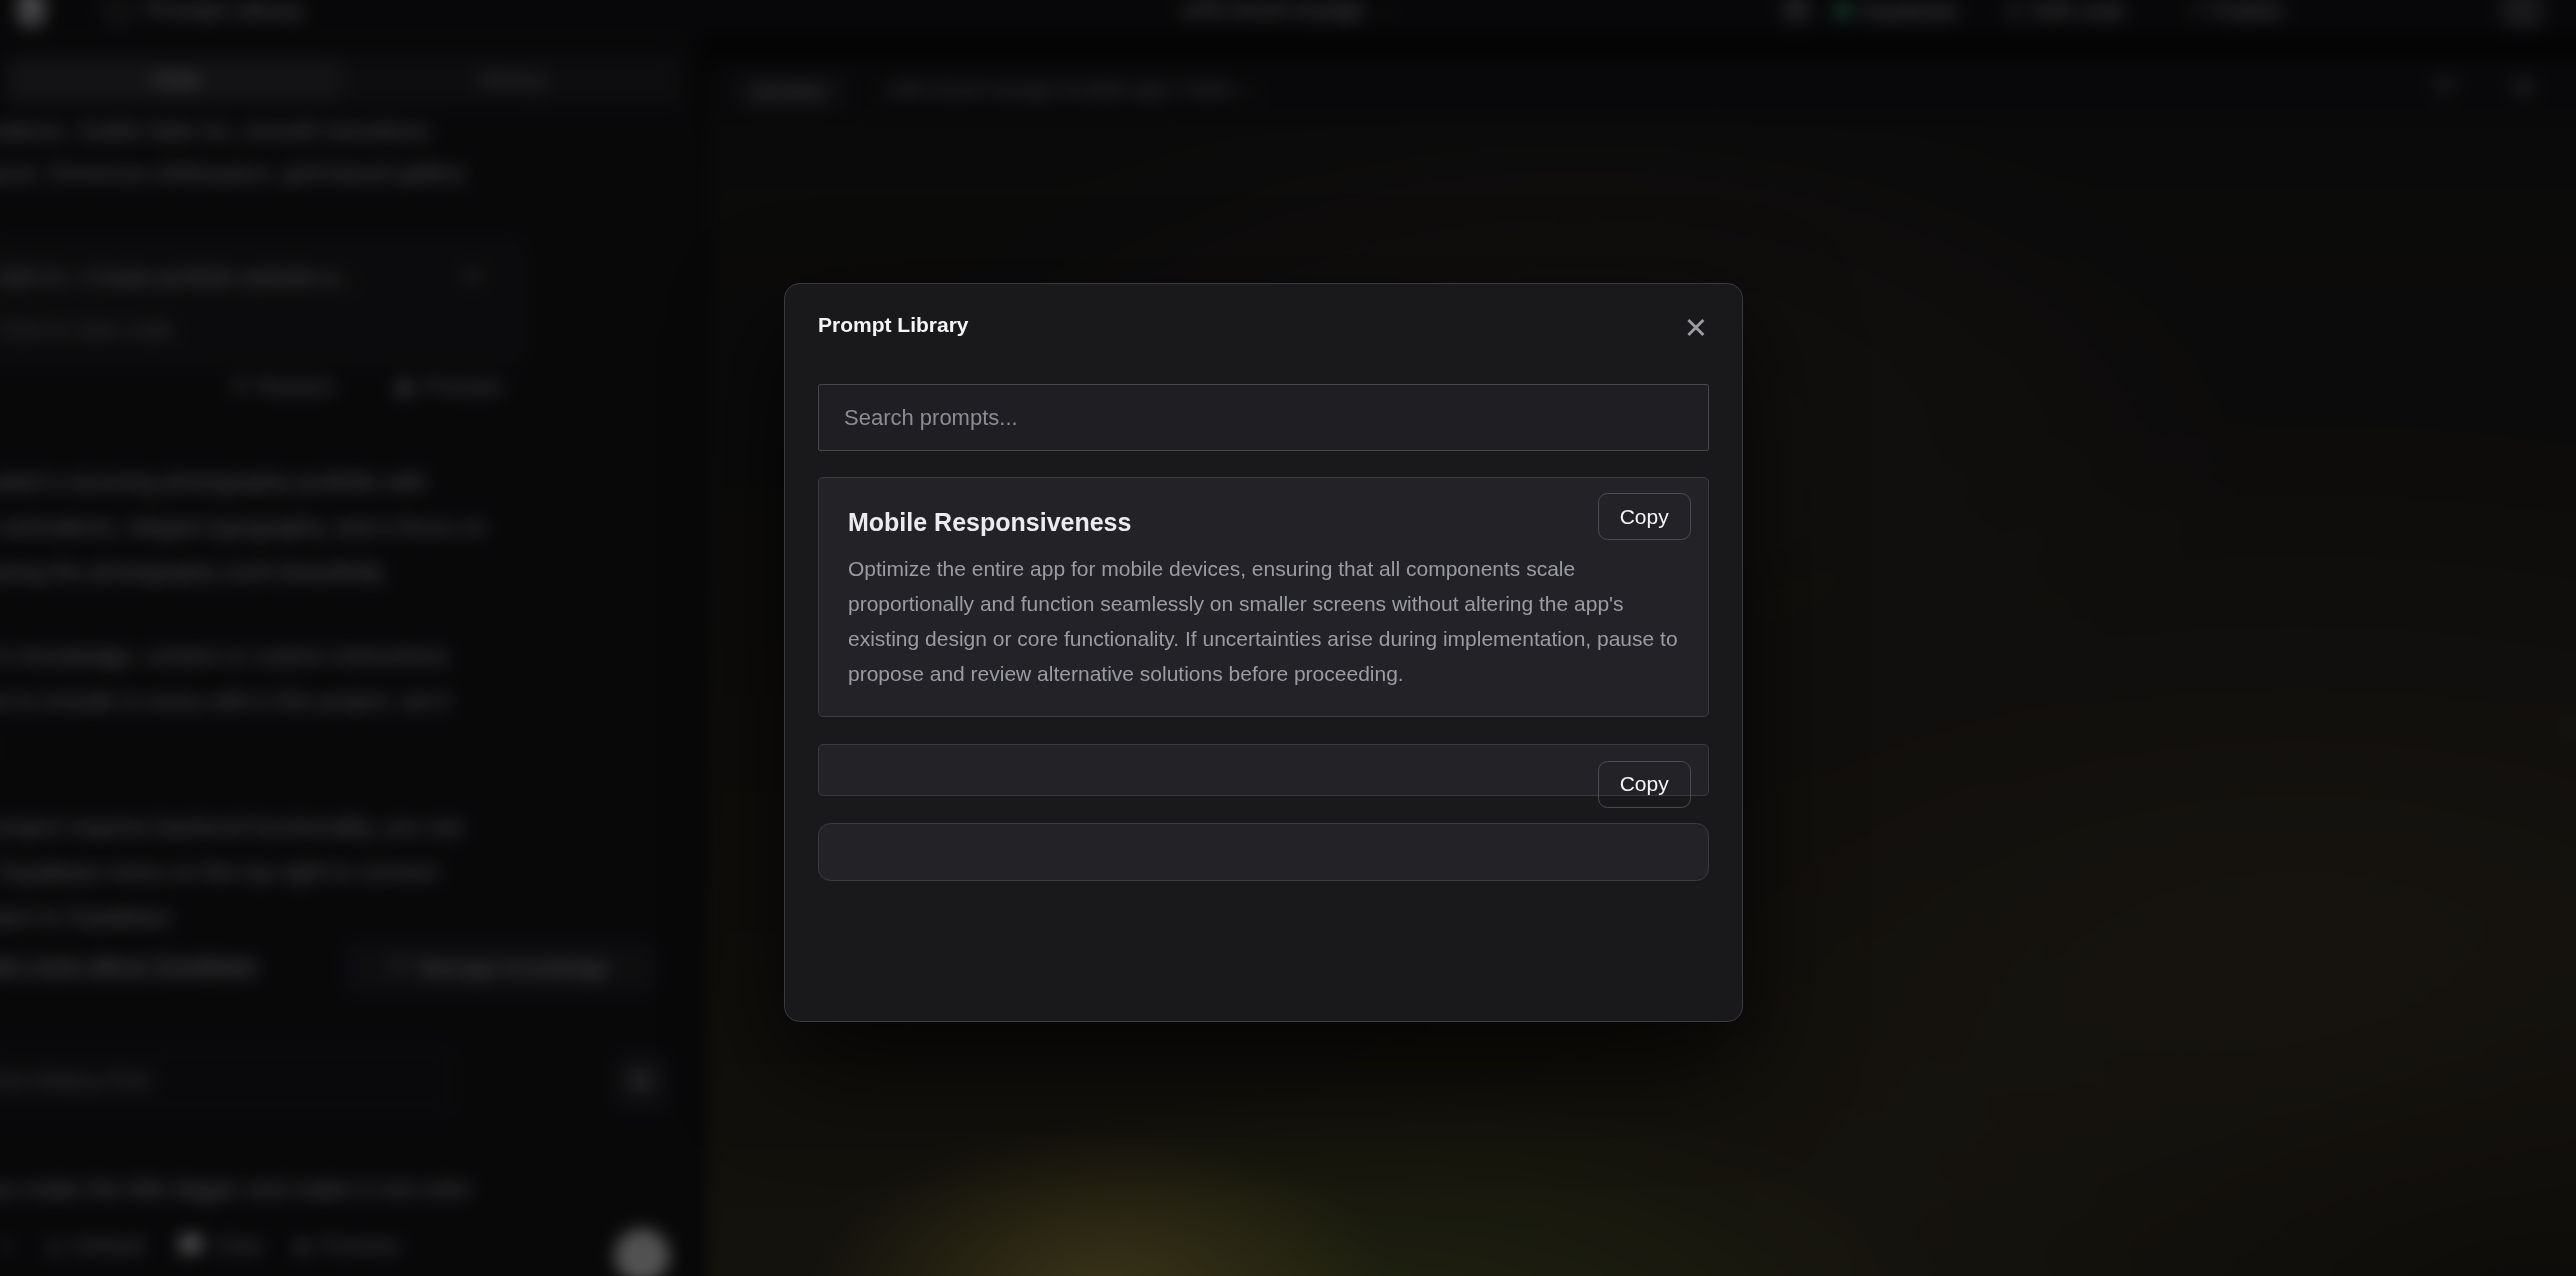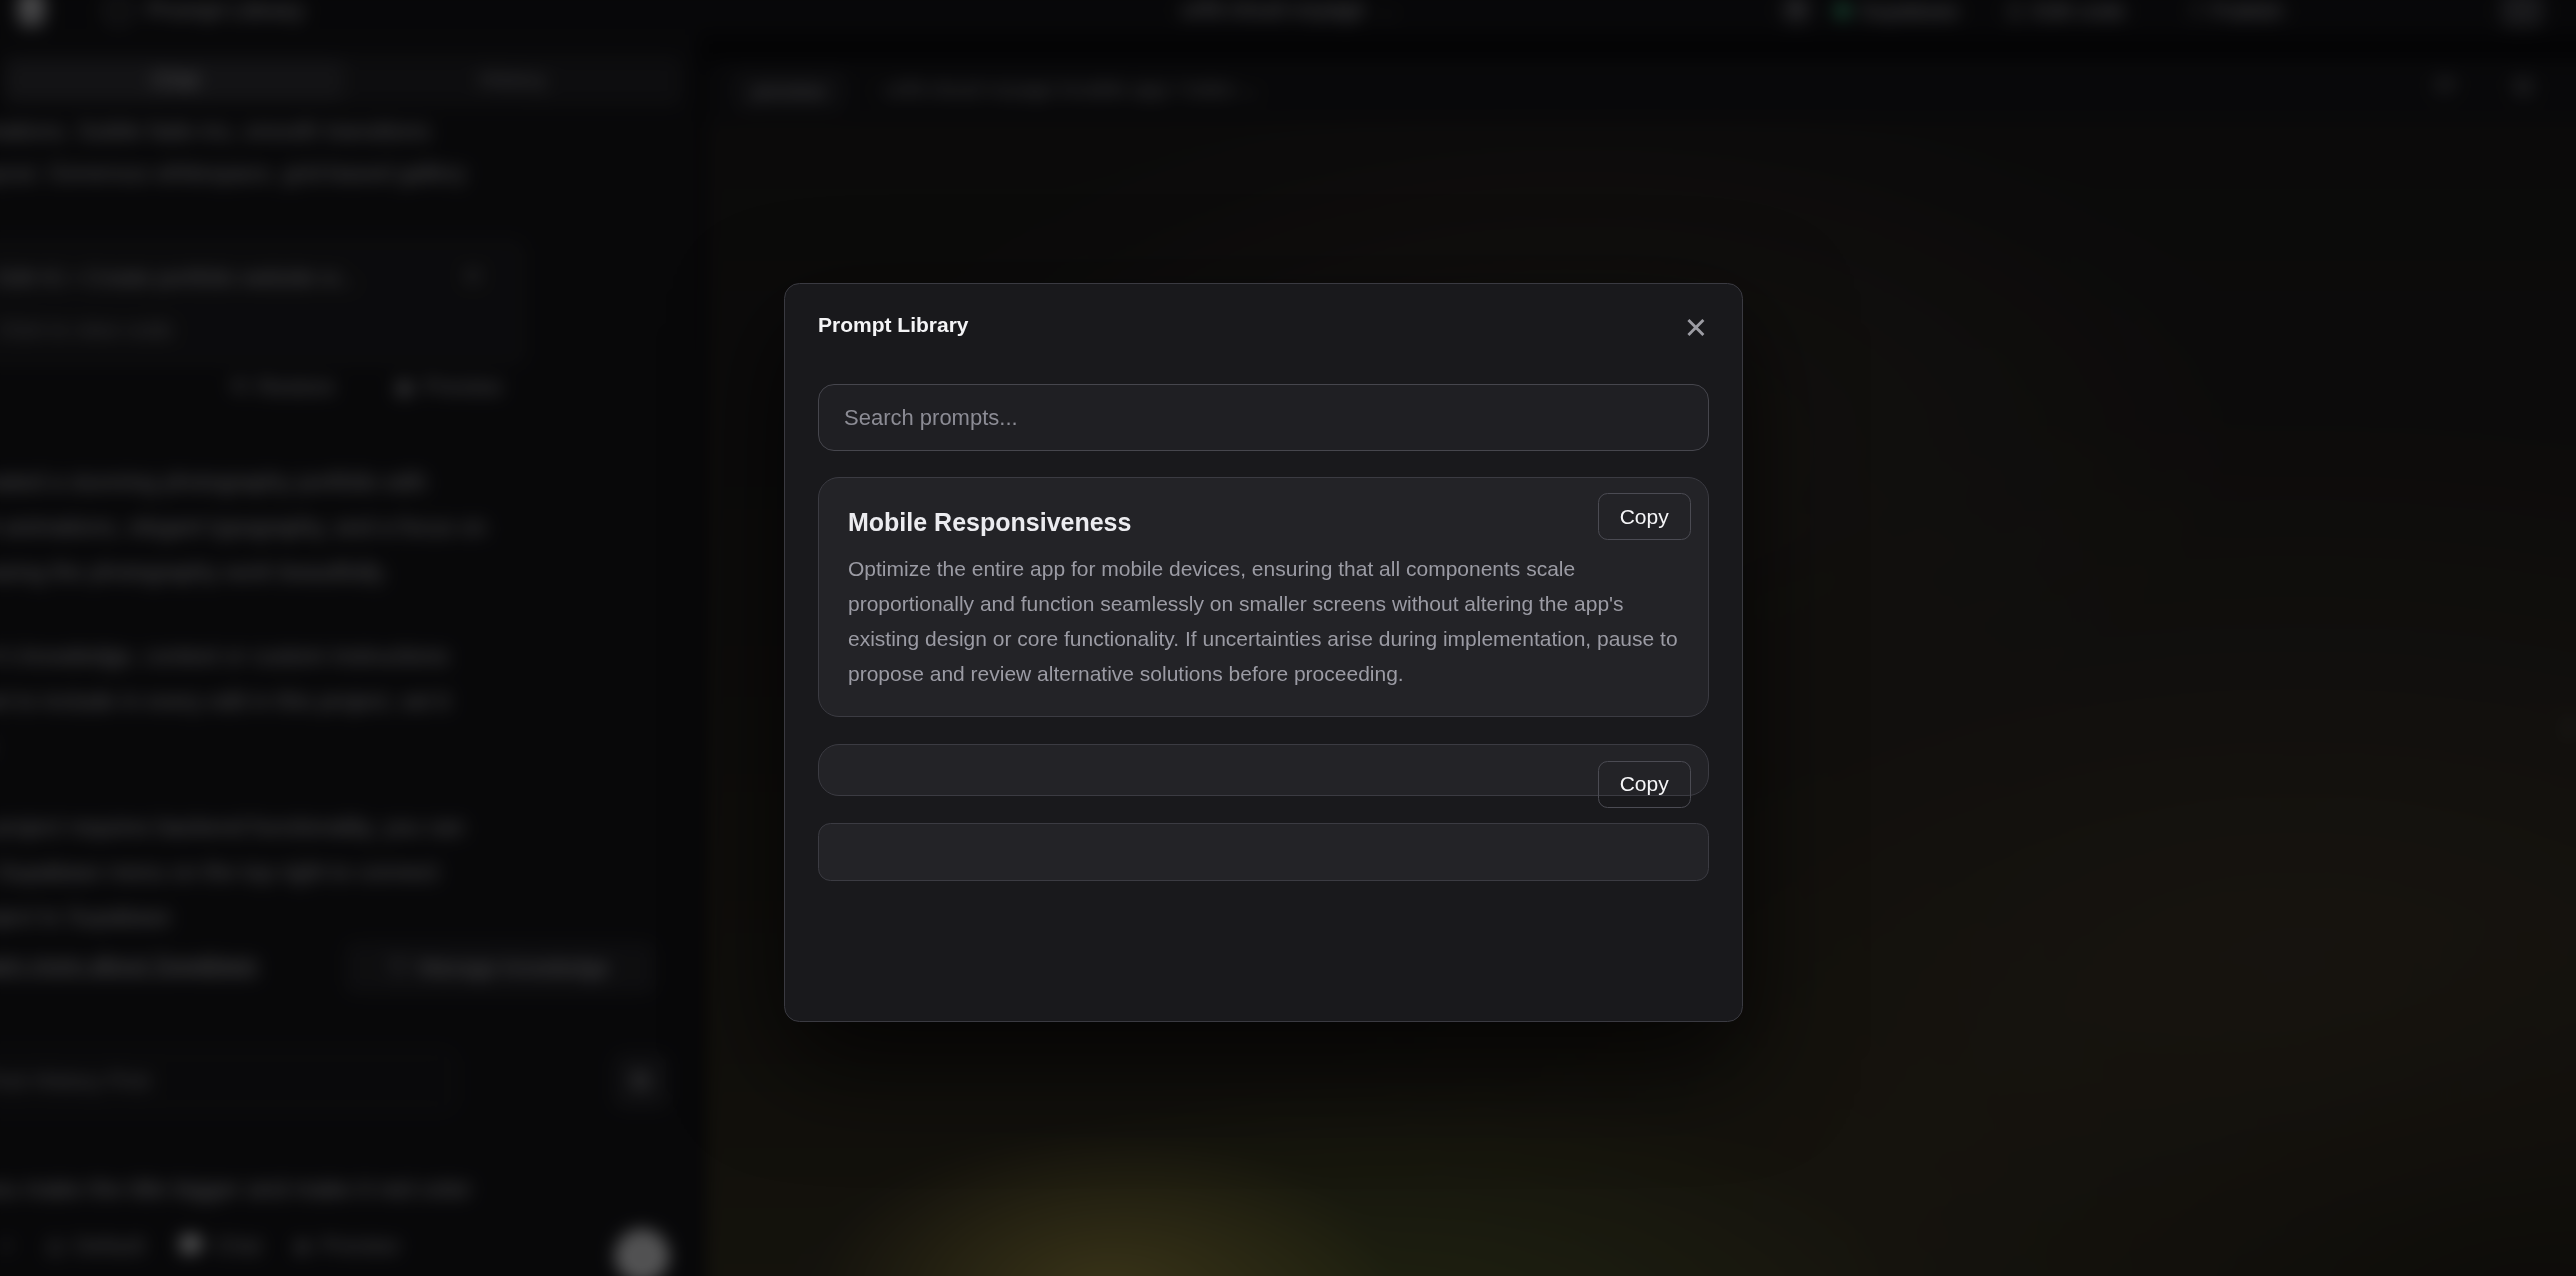--- a/index.html
+++ b/index.html
@@ -86,27 +86,27 @@
   .dim { position:absolute; inset:0; background:rgba(6,6,8,0.63); }
 
   
   .modal { position:absolute; left:784px; top:283px; width:959px; height:739px;
            background:#19191c; border:1.9px solid #3a3a41; border-radius:15.4px;
            box-shadow:0 39px 106px rgba(0,0,0,0.75); }
   .m-title { position:absolute; left:33px; top:29px; font-size:21px; font-weight:600; color:#f4f4f6; }
   .m-close { position:absolute; right:25px; top:23px; width:42px; height:42px;
              color:#9c9ca3; font-size:29px; text-align:center; line-height:42px; }
   .m-search { position:absolute; left:33px; top:100px; width:891px; height:67px;
-              background:#1f1f23; border:1.9px solid #46464d; border-radius:16px;
+              background:#1f1f23; border:1.9px solid #46464d; border-radius:2px;
               padding:4px 25px; font-size:22px; color:#e4e4e7; outline:none;
               font-family:"Liberation Sans","DejaVu Sans",sans-serif; }
   .m-search::placeholder { color:#8c8c95; }
   .m-list { position:absolute; left:33px; top:185px; width:891px; height:499px; overflow:hidden; }
   .p-card { position:relative; margin-top:7.7px; background:#232327; border:1.9px solid #3b3b42;
-            border-radius:21px; padding:25px 29px 25px 29px; }
+            border-radius:5px; padding:25px 29px 25px 29px; }
   .p-card + .p-card { margin-top:27px; }
   .p-name { font-size:25px; font-weight:600; color:#ececf0; line-height:39px; }
   .p-desc { margin-top:9.6px; font-size:21px; color:#9b9ba4; line-height:35px; max-width:839px; }
   .copy-btn { position:absolute; top:15.4px; right:17.3px; padding:10.6px 21px;
               background:transparent; border:1.9px solid #4b4b53; border-radius:9.6px;
               color:#f6f6f8; font-size:21px;
               font-family:"Liberation Sans","DejaVu Sans",sans-serif; }
   .p-card-stub { margin-top:27px; height:58px; background:#232327;
                  border:1.9px solid #3b3b42; border-radius:12.5px; }
   .ico { font-style:normal; }

